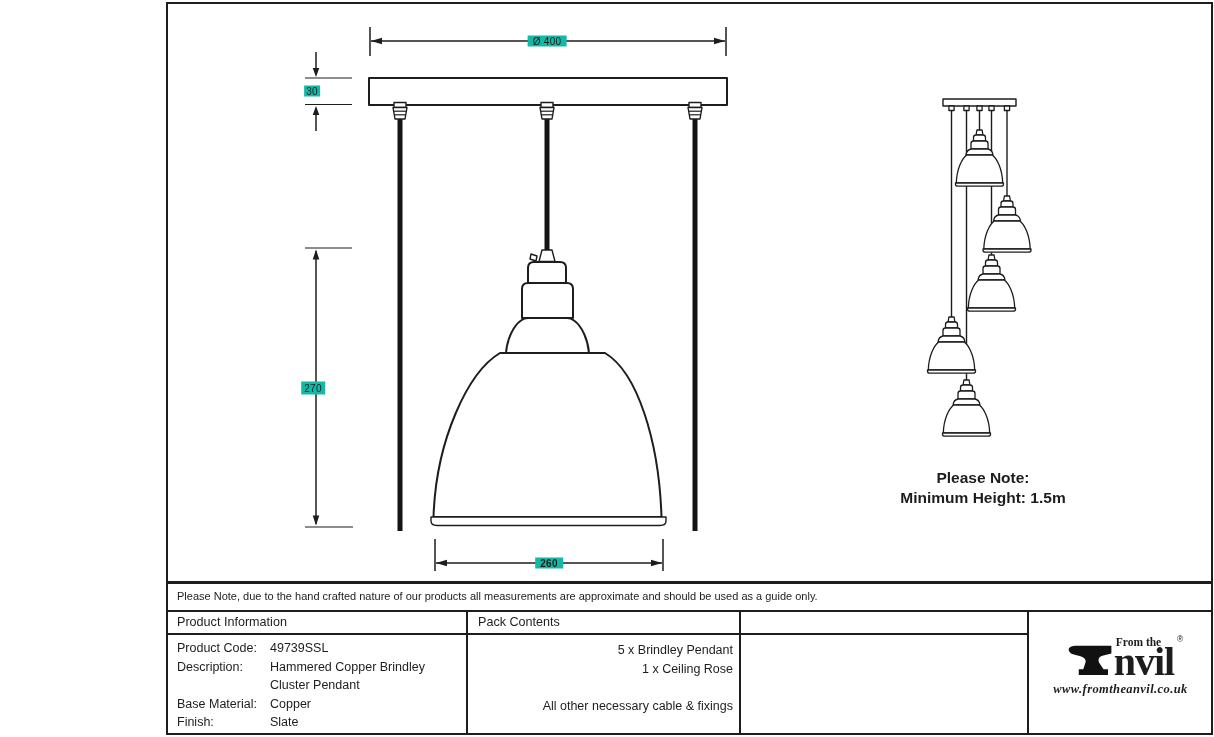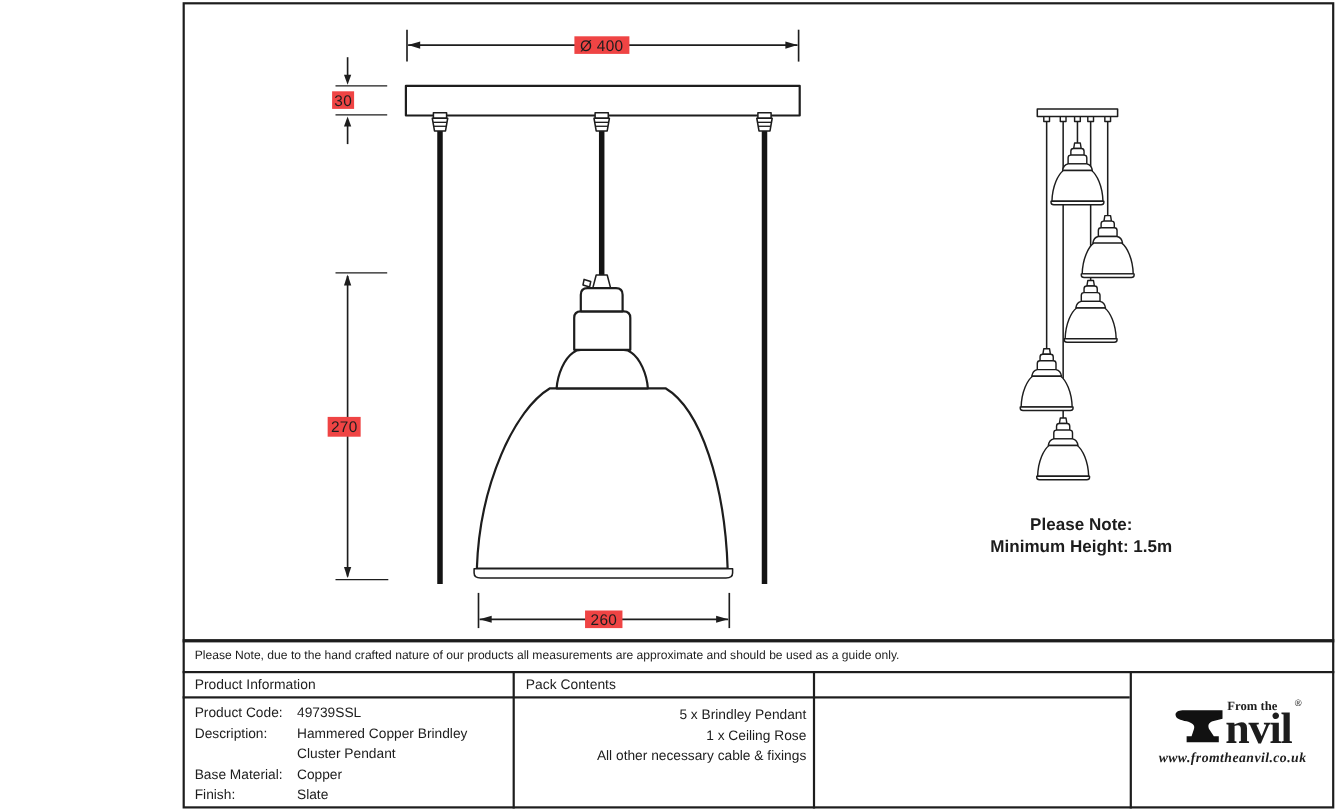--- a/index.html
+++ b/index.html
@@ -21,21 +21,21 @@
   .dimln  { stroke:#1d1d1d; stroke-width:1.5; fill:none; }
   .thin   { stroke:#1d1d1d; stroke-width:1.2; fill:none; }
   .arr    { fill:#1d1d1d; stroke:none; }
   .cable  { stroke:#141414; stroke-width:5; fill:none; }
   .ccable { stroke:#1d1d1d; stroke-width:1.4; fill:none; }
   .mp     { fill:#ffffff; stroke:#1d1d1d; stroke-width:1.3; stroke-linejoin:round; }
 
   
   .dim-label {
     position:absolute; transform:translate(-50%,-50%);
-    font-size:14px; letter-spacing:.3px; background:#ef4444; padding:0 5px;
+    font-size:10px; letter-spacing:.3px; background:#14b8a6; padding:0 5px;
     white-space:nowrap;
   }
   .min-note {
     position:absolute; left:983px; top:468px; transform:translateX(-50%);
     text-align:center; font-size:15.5px; font-weight:600; line-height:19.5px;
     white-space:nowrap;
   }
 
   
   .note-text {
@@ -45,21 +45,21 @@
   .th {
     position:absolute; top:611px; height:22px; line-height:22px;
     font-size:12.6px; white-space:nowrap;
   }
   .spec-block { position:absolute; left:177px; top:641px; width:285px; }
   .spec-row   { display:flex; height:18.5px; font-size:12.5px; }
   .spec-label { width:93px; flex:none; }
   .spec-value { white-space:nowrap; }
   .pack-block { position:absolute; left:478px; top:641px; width:255px;text-align:right; }
   .pack-item  { height:18.5px; line-height:18.5px; font-size:12.5px; white-space:nowrap; }
-  .pack-item.gap { }
+  .pack-item.gap { margin-top:19px; }
 
   
   .logo-cell {
     position:absolute; left:1029px; top:611px; width:183px; height:114px;
     display:flex; flex-direction:column; align-items:center; justify-content:center;
   }
   .logo-row { position:relative; display:flex; align-items:flex-end; }
   .anvil-svg { width:46px; height:36px; margin-right:1px; margin-bottom:3px; }
   .logo-name {
     font-family:"Liberation Serif", serif; font-weight:700; font-size:40px;
@@ -204,21 +204,21 @@
         <path class="mp" d="M-13.5,25 C-13,21.5 -11,19.5 -8.5,19 L8.5,19 C11,19.5 13,21.5 13.5,25 Z"></path>
         <path class="mp" d="M-23.2,53 C-22.8,39 -17.5,28.5 -12.8,25 L12.8,25 C17.5,28.5 22.8,39 23.2,53 Z"></path>
         <path class="mp" d="M-24,53 L24,53 L24,54.2 Q24,56.2 21.5,56.2 L-21.5,56.2 Q-24,56.2 -24,54.2 Z"></path>
       </g>
     </g>
   </svg>
 
   <span class="dim-label" style="left:547px; top:41px;">Ø 400</span>
   <span class="dim-label" style="left:312px; top:91px; padding:0 2px;">30</span>
   <span class="dim-label" style="left:313px; top:388px; padding:1px 3px;">270</span>
-  <span class="dim-label" style="left:549px; top:563px;">260</span>
+  <span class="dim-label" style="left:549px; top:563px;font-weight:bold;">260</span>
 
   <div class="min-note">
     <div>Please Note:</div>
     <div>Minimum Height: 1.5m</div>
   </div>
 
   <div class="rule" style="left:166px; top:581px; width:1047px; height:3px;"></div>
   <div class="rule" style="left:166px; top:610px; width:1047px; height:2px;"></div>
   <div class="rule" style="left:166px; top:633px; width:861px; height:2px;"></div>
   <div class="rule" style="left:466px; top:610px; width:2px; height:125px;"></div>

